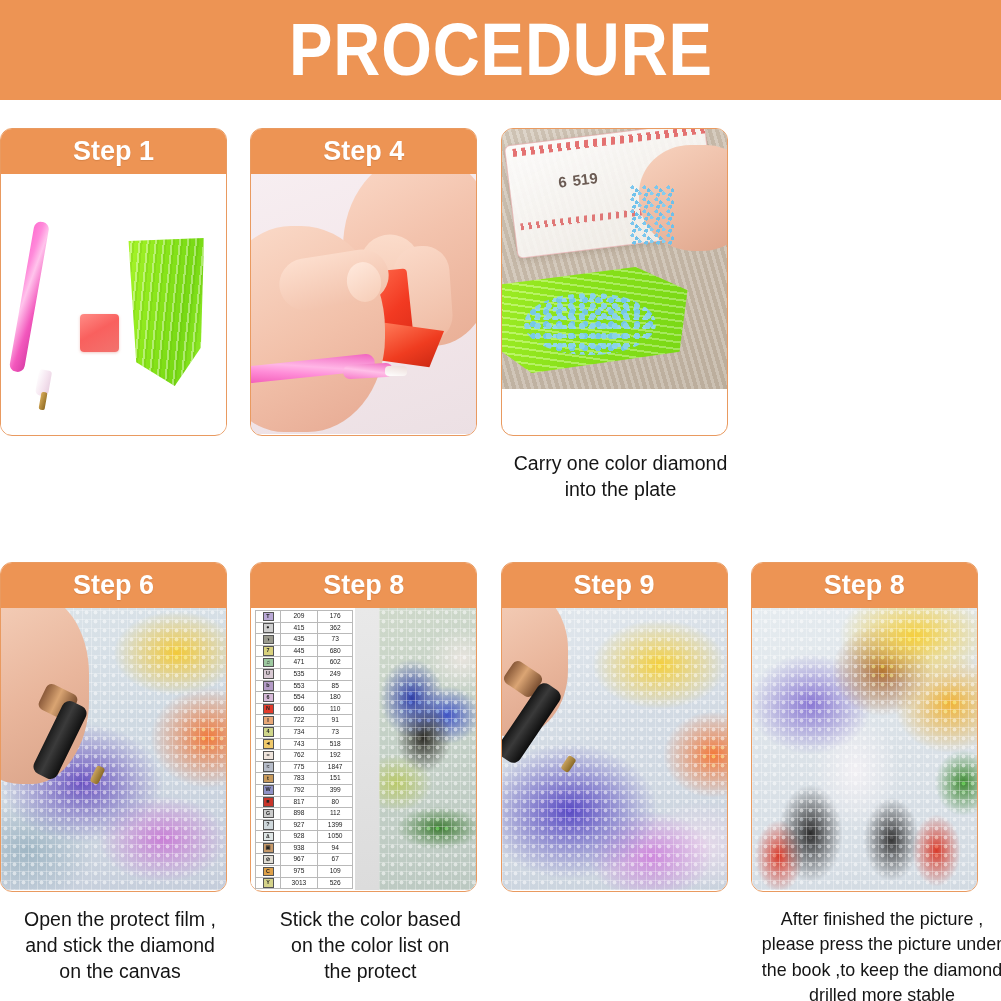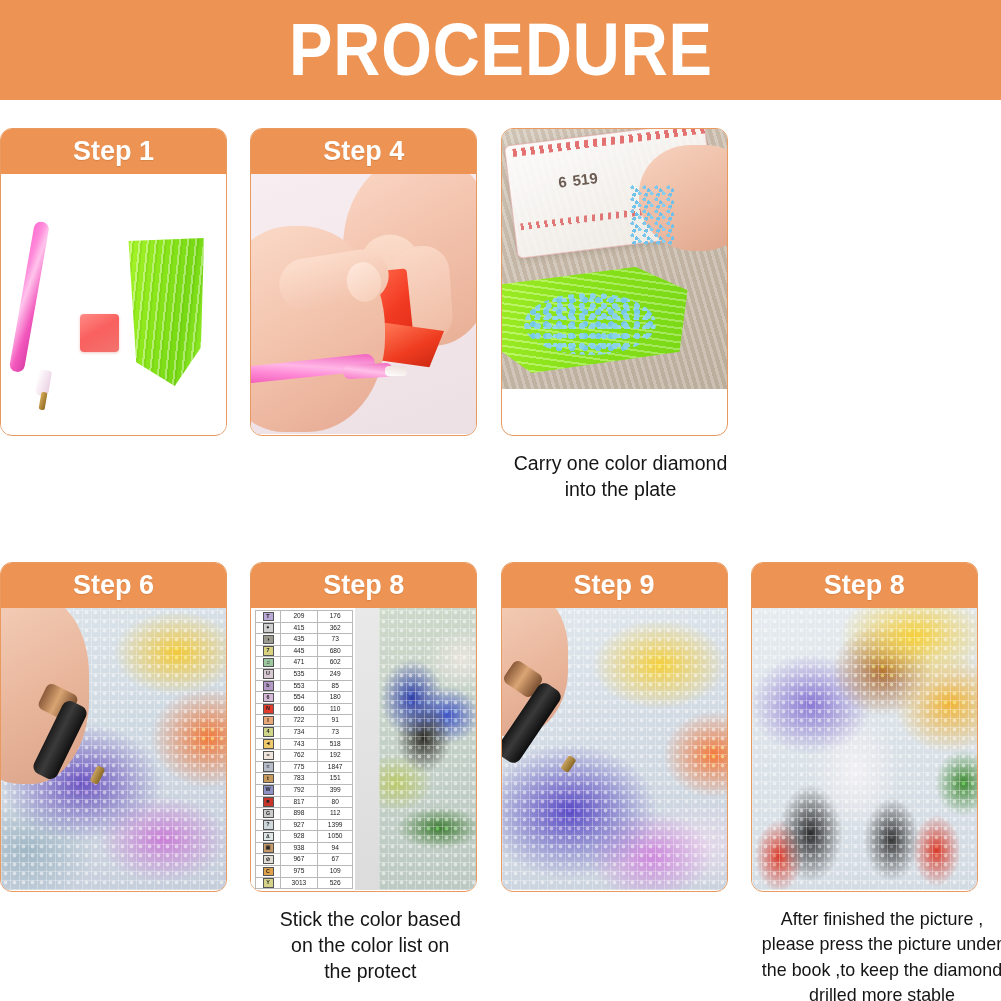--- a/index.html
+++ b/index.html
@@ -609,20 +609,23 @@
         </div>
         <div class="card-body s5-bg">
           <div class="mosaic-dots"></div>
           <div class="mosaic-grid"></div>
           <div class="s5-hand"></div>
           <div class="s5-pen-band"></div>
           <div class="s5-pen"></div>
           <div class="s5-pen-tip"></div>
         </div>
       </div>
+      <div class="caption">Open the protect film ,
+and stick the diamond
+on the canvas</div>
     </div>
 
     <div class="cell">
       <div class="card card-bottom">
         <div class="card-header">
           <span class="card-header-label">Step 8</span>
         </div>
         <div class="card-body">
           <div class="s6-wrap">
             <div class="s6-table">

